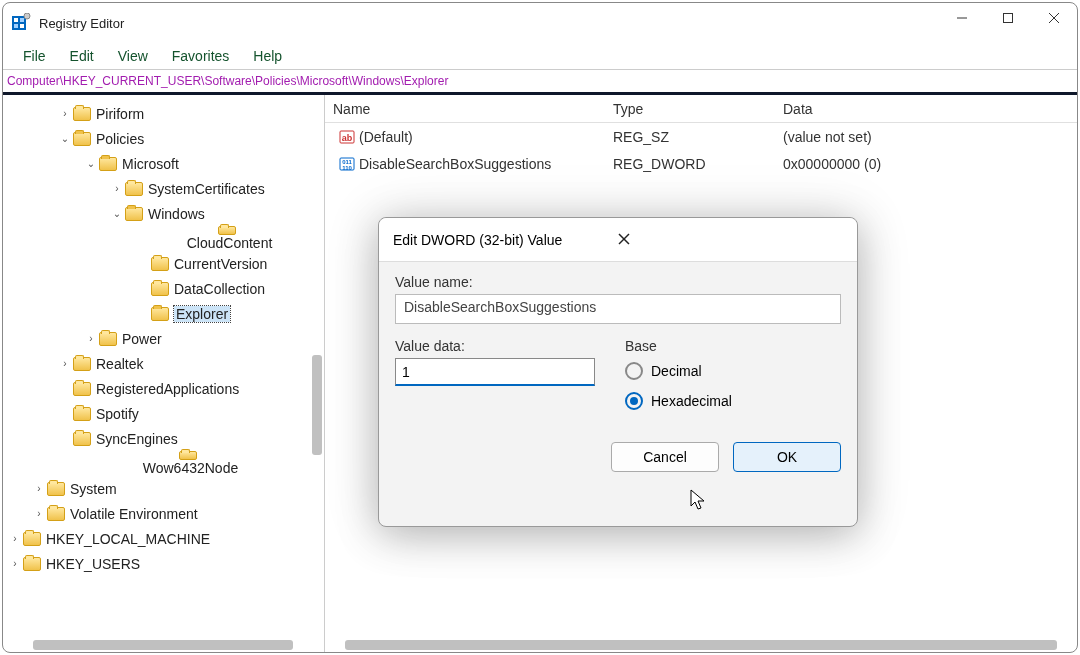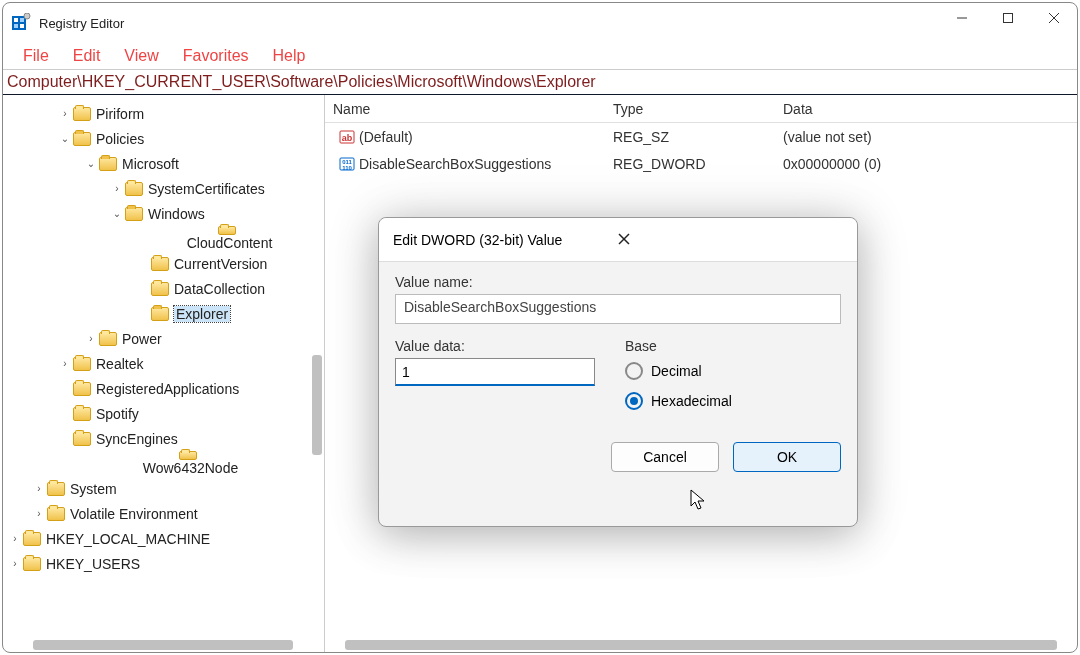--- a/index.html
+++ b/index.html
@@ -6,23 +6,23 @@
   body { background: #fff; width: 1080px; height: 655px; overflow: hidden; position: relative; }
   .window { width: 1076px; height: 651px; margin: 2px; border: 1px solid #888; border-radius: 8px; overflow: hidden; position: relative; background: #fff; }
   
   .titlebar { height: 40px; display: flex; align-items: center; padding-left: 8px; }
   .app-icon { width: 20px; height: 20px; display: inline-flex; align-items: center; justify-content: center; margin-right: 8px; }
   .title-text { font-size: 13px; color: #222; flex: 1; }
   .win-controls { display: flex; height: 100%; }
   .win-btn { width: 46px; height: 30px; display: flex; align-items: center; justify-content: center; color: #333; }
   
   .menubar { height: 26px; display: flex; align-items: center; padding-left: 10px; gap: 4px; }
-  .menu-item { font-size: 16px; color: #ef4444; padding: 2px 10px; cursor: default; }
-  
-  .addressbar { height: 26px; border-top: 1px solid #ccc; border-bottom: 1px solid #0f172a; display: flex; align-items: center; font-size: 16px; padding-left: 4px; color: #7f1d1d; background: #fff; }
+  .menu-item { font-size: 14px; color: #14532d; padding: 2px 10px; cursor: default; }
+  
+  .addressbar { height: 26px; border-top: 1px solid #ccc; border-bottom: 3px solid #0f172a; display: flex; align-items: center; font-size: 12px; padding-left: 4px; color: #a21caf; background: #fff; }
   
   .body-split { display: flex; height: calc(100% - 40px - 26px - 26px); }
   .tree-pane { width: 322px; border-right: 1px solid #ccc; position: relative; overflow: hidden; }
   .tree-scroll { position: absolute; right: 2px; top: 260px; width: 10px; height: 100px; background: #c0c0c0; border-radius: 3px; }
   .tree-hscroll { position: absolute; bottom: 2px; left: 30px; width: 260px; height: 10px; background: #c0c0c0; border-radius: 3px; }
   .tree { padding-top: 6px; font-size: 14px; color: #222; }
   .tree-row { display: flex; align-items: center; height: 25px; white-space: nowrap; }
   .chev { width: 16px; display: inline-flex; justify-content: center; color: #555; font-size: 10px; }
   .folder-icon { width: 18px; height: 14px; background: linear-gradient(#ffe79e,#f0c24b); border: 1px solid #d4a017; border-radius: 2px; margin-right: 5px; position: relative; }
   .folder-icon.open::before { content:""; position:absolute; top:-3px; left:1px; width:7px; height:3px; background:#f0c24b; border:1px solid #d4a017; border-bottom:none; border-radius:2px 2px 0 0;}

